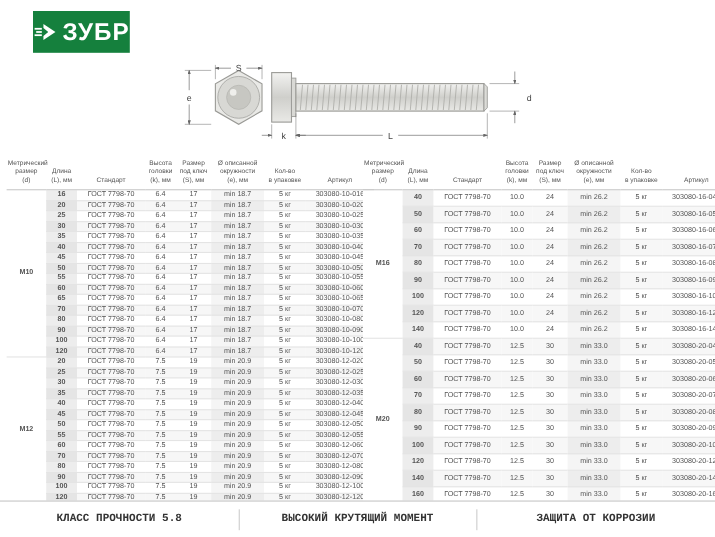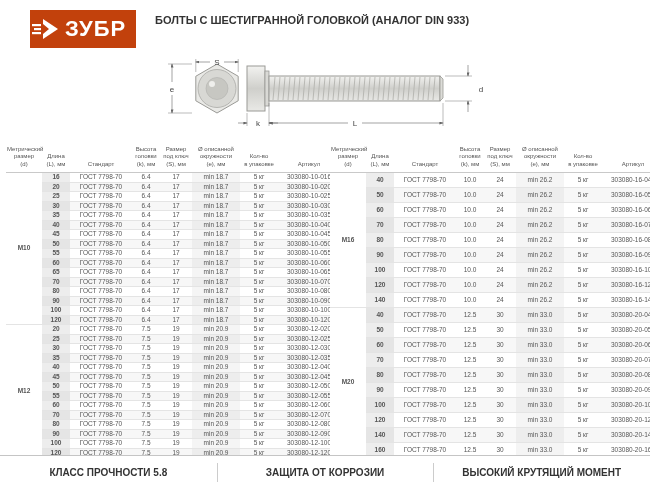--- a/index.html
+++ b/index.html
@@ -1,22 +1,22 @@
 <!DOCTYPE html>
 <html><head>
 <meta charset="utf-8">
 <style>
   html,body{margin:0;padding:0;}
   body{
     width:650px;height:488px;position:relative;background:#fff;overflow:hidden;
     font-family:"Liberation Sans",sans-serif;
   }
   
-  .logo{position:absolute;left:30px;top:10px;width:106px;height:38px;background:#c2410c;
-        display:flex;align-items:center;justify-content:flex-start;gap:5px;}
+  .logo{position:absolute;left:30px;top:10px;width:88px;height:38px;background:#15803d;
+        display:flex;align-items:center;justify-content:flex-end;gap:5px;}
   .logo-text{color:#fff;font-weight:bold;font-size:22px;letter-spacing:1px;line-height:1;}
   .title{position:absolute;left:155px;top:13px;font-weight:bold;color:#333;
          font-size:11px;line-height:15px;}
   
   .drawing{position:absolute;left:150px;top:53px;width:340px;height:88px;}
   .drawing text{font-family:"Liberation Sans",sans-serif;font-size:8px;fill:#444;}
   
   .tbl-wrap{position:absolute;top:143px;width:318px;}
   .tbl-left{left:6px;}
   .tbl-right{left:330px;}
@@ -40,40 +40,39 @@
   td.c-s{width:30px;}
   td.c-e{width:46px;background:rgba(0,0,0,0.04);}
   td.c-qty{width:36px;}
   td.c-art{width:60px;color:#444;}
   th.h0{width:34px;} th.h1{width:26px;} th.h2{width:60px;} th.h3{width:26px;}
   th.h4{width:30px;} th.h5{width:46px;} th.h6{width:36px;} th.h7{width:60px;}
   
   .footer{position:absolute;left:0;top:455px;width:650px;height:33px;
           border-top:1px solid #c5c5c5;display:flex;background:#fff;}
   .footer-item{flex:1;display:flex;align-items:center;justify-content:center;
-               font-size:10px;font-weight:bold;color:#333;position:relative;}
+               font-size:10px;font-weight:bold;color:#333;position:relative;font-family:Liberation Mono, monospace;}
   .footer-item + .footer-item::before{content:"";position:absolute;left:0;top:7px;height:19px;
                width:1px;background:#ccc;}
 </style>
 </head>
 <body>
 
 <div>
 
   <div class="logo">
     <svg width="30" height="26" viewBox="0 0 30 26">
       <rect x="2" y="8" width="9" height="2.2" fill="#fff"></rect>
       <rect x="4" y="12" width="7" height="2.2" fill="#fff"></rect>
       <rect x="2" y="16" width="9" height="2.2" fill="#fff"></rect>
       <polygon points="13,3 28,13 13,23 13,18 19,13 13,8" fill="#fff"></polygon>
     </svg>
     <span class="logo-text">ЗУБР</span>
   </div>
   <div class="title">
-    <div>БОЛТЫ С ШЕСТИГРАННОЙ ГОЛОВКОЙ (АНАЛОГ DIN 933)</div>
   </div>
 
   <svg class="drawing" viewBox="0 0 340 88">
     <defs>
       <marker id="ar" markerWidth="7" markerHeight="5" refX="6" refY="2.5" orient="auto-start-reverse">
         <path d="M0,0 L7,2.5 L0,5 z" fill="#666"></path>
       </marker>
       <linearGradient id="metal" x1="0" y1="0" x2="0" y2="1">
         <stop offset="0" stop-color="#f2f2f0"></stop>
         <stop offset="0.5" stop-color="#cfcfcb"></stop>
@@ -653,17 +652,17 @@
             <td class="c-e">min 33.0</td>
             <td class="c-qty">5 кг</td>
             <td class="c-art">303080-20-160</td>
           </tr>
         </tbody>
       </table>
     </div>
 
   <div class="footer">
     <div class="footer-item">КЛАСС ПРОЧНОСТИ 5.8</div>
+    <div class="footer-item">ВЫСОКИЙ КРУТЯЩИЙ МОМЕНТ</div>
     <div class="footer-item">ЗАЩИТА ОТ КОРРОЗИИ</div>
-    <div class="footer-item">ВЫСОКИЙ КРУТЯЩИЙ МОМЕНТ</div>
   </div>
 
 </div>
 
 </body></html>

